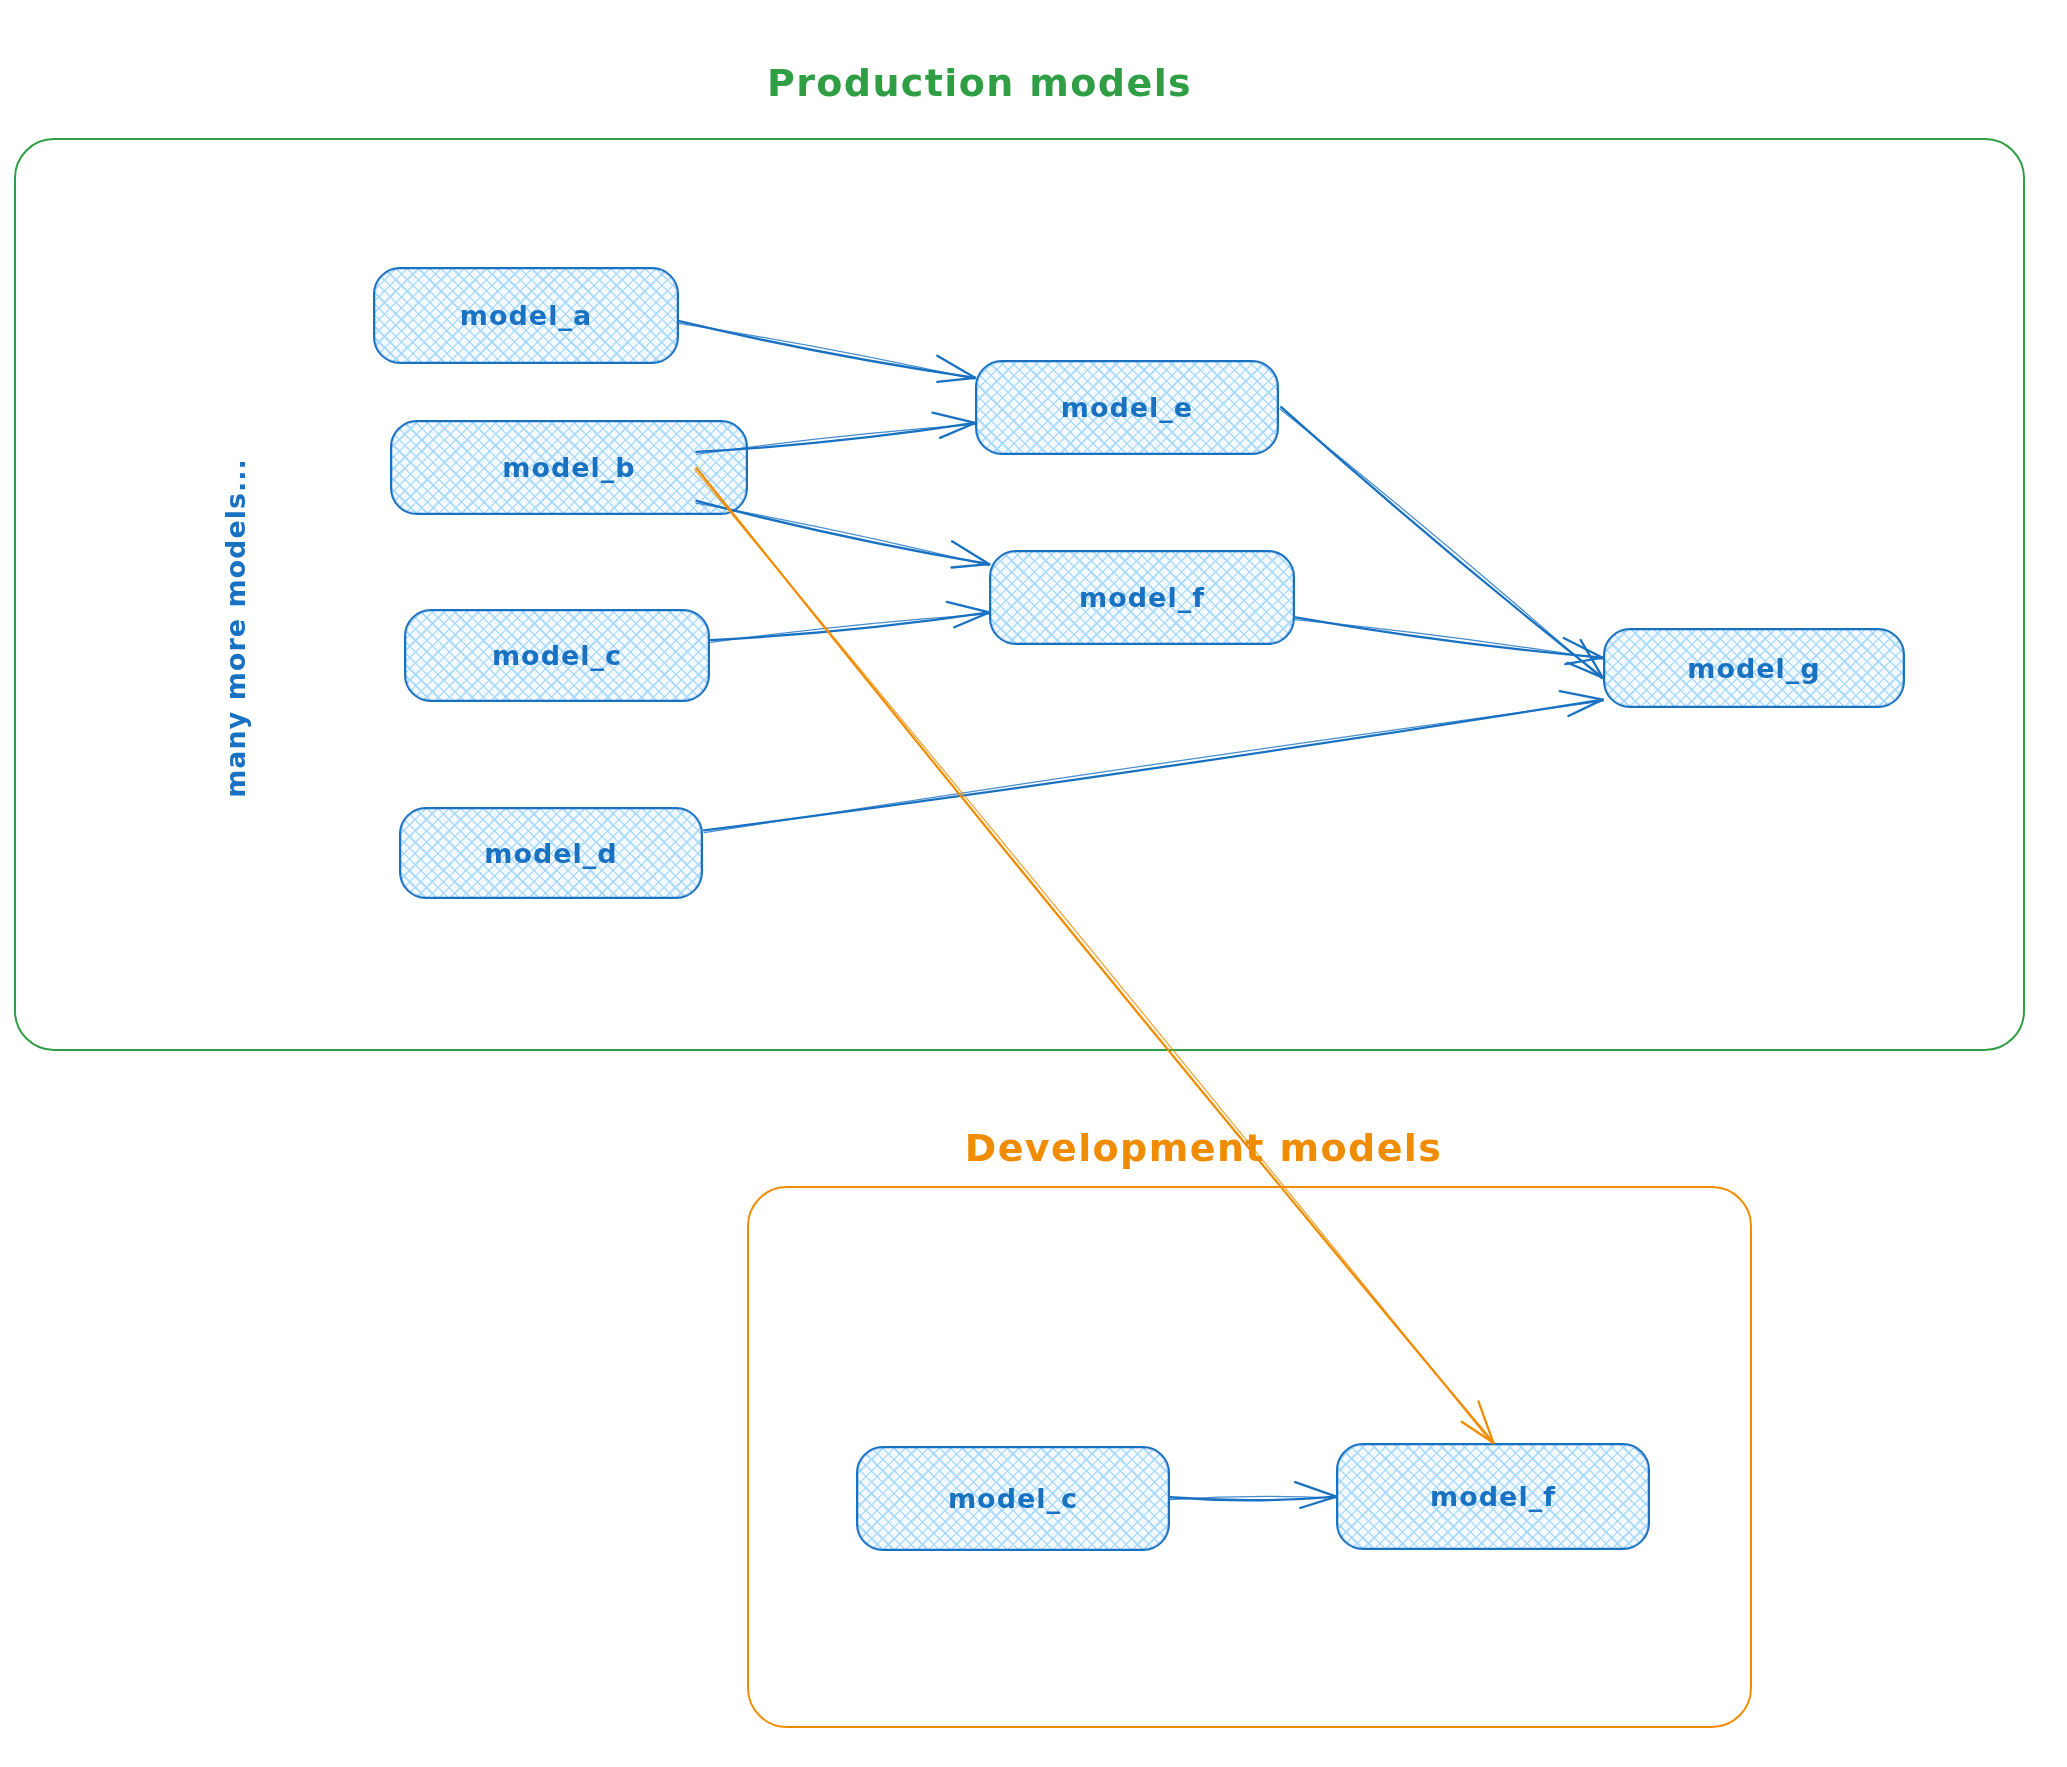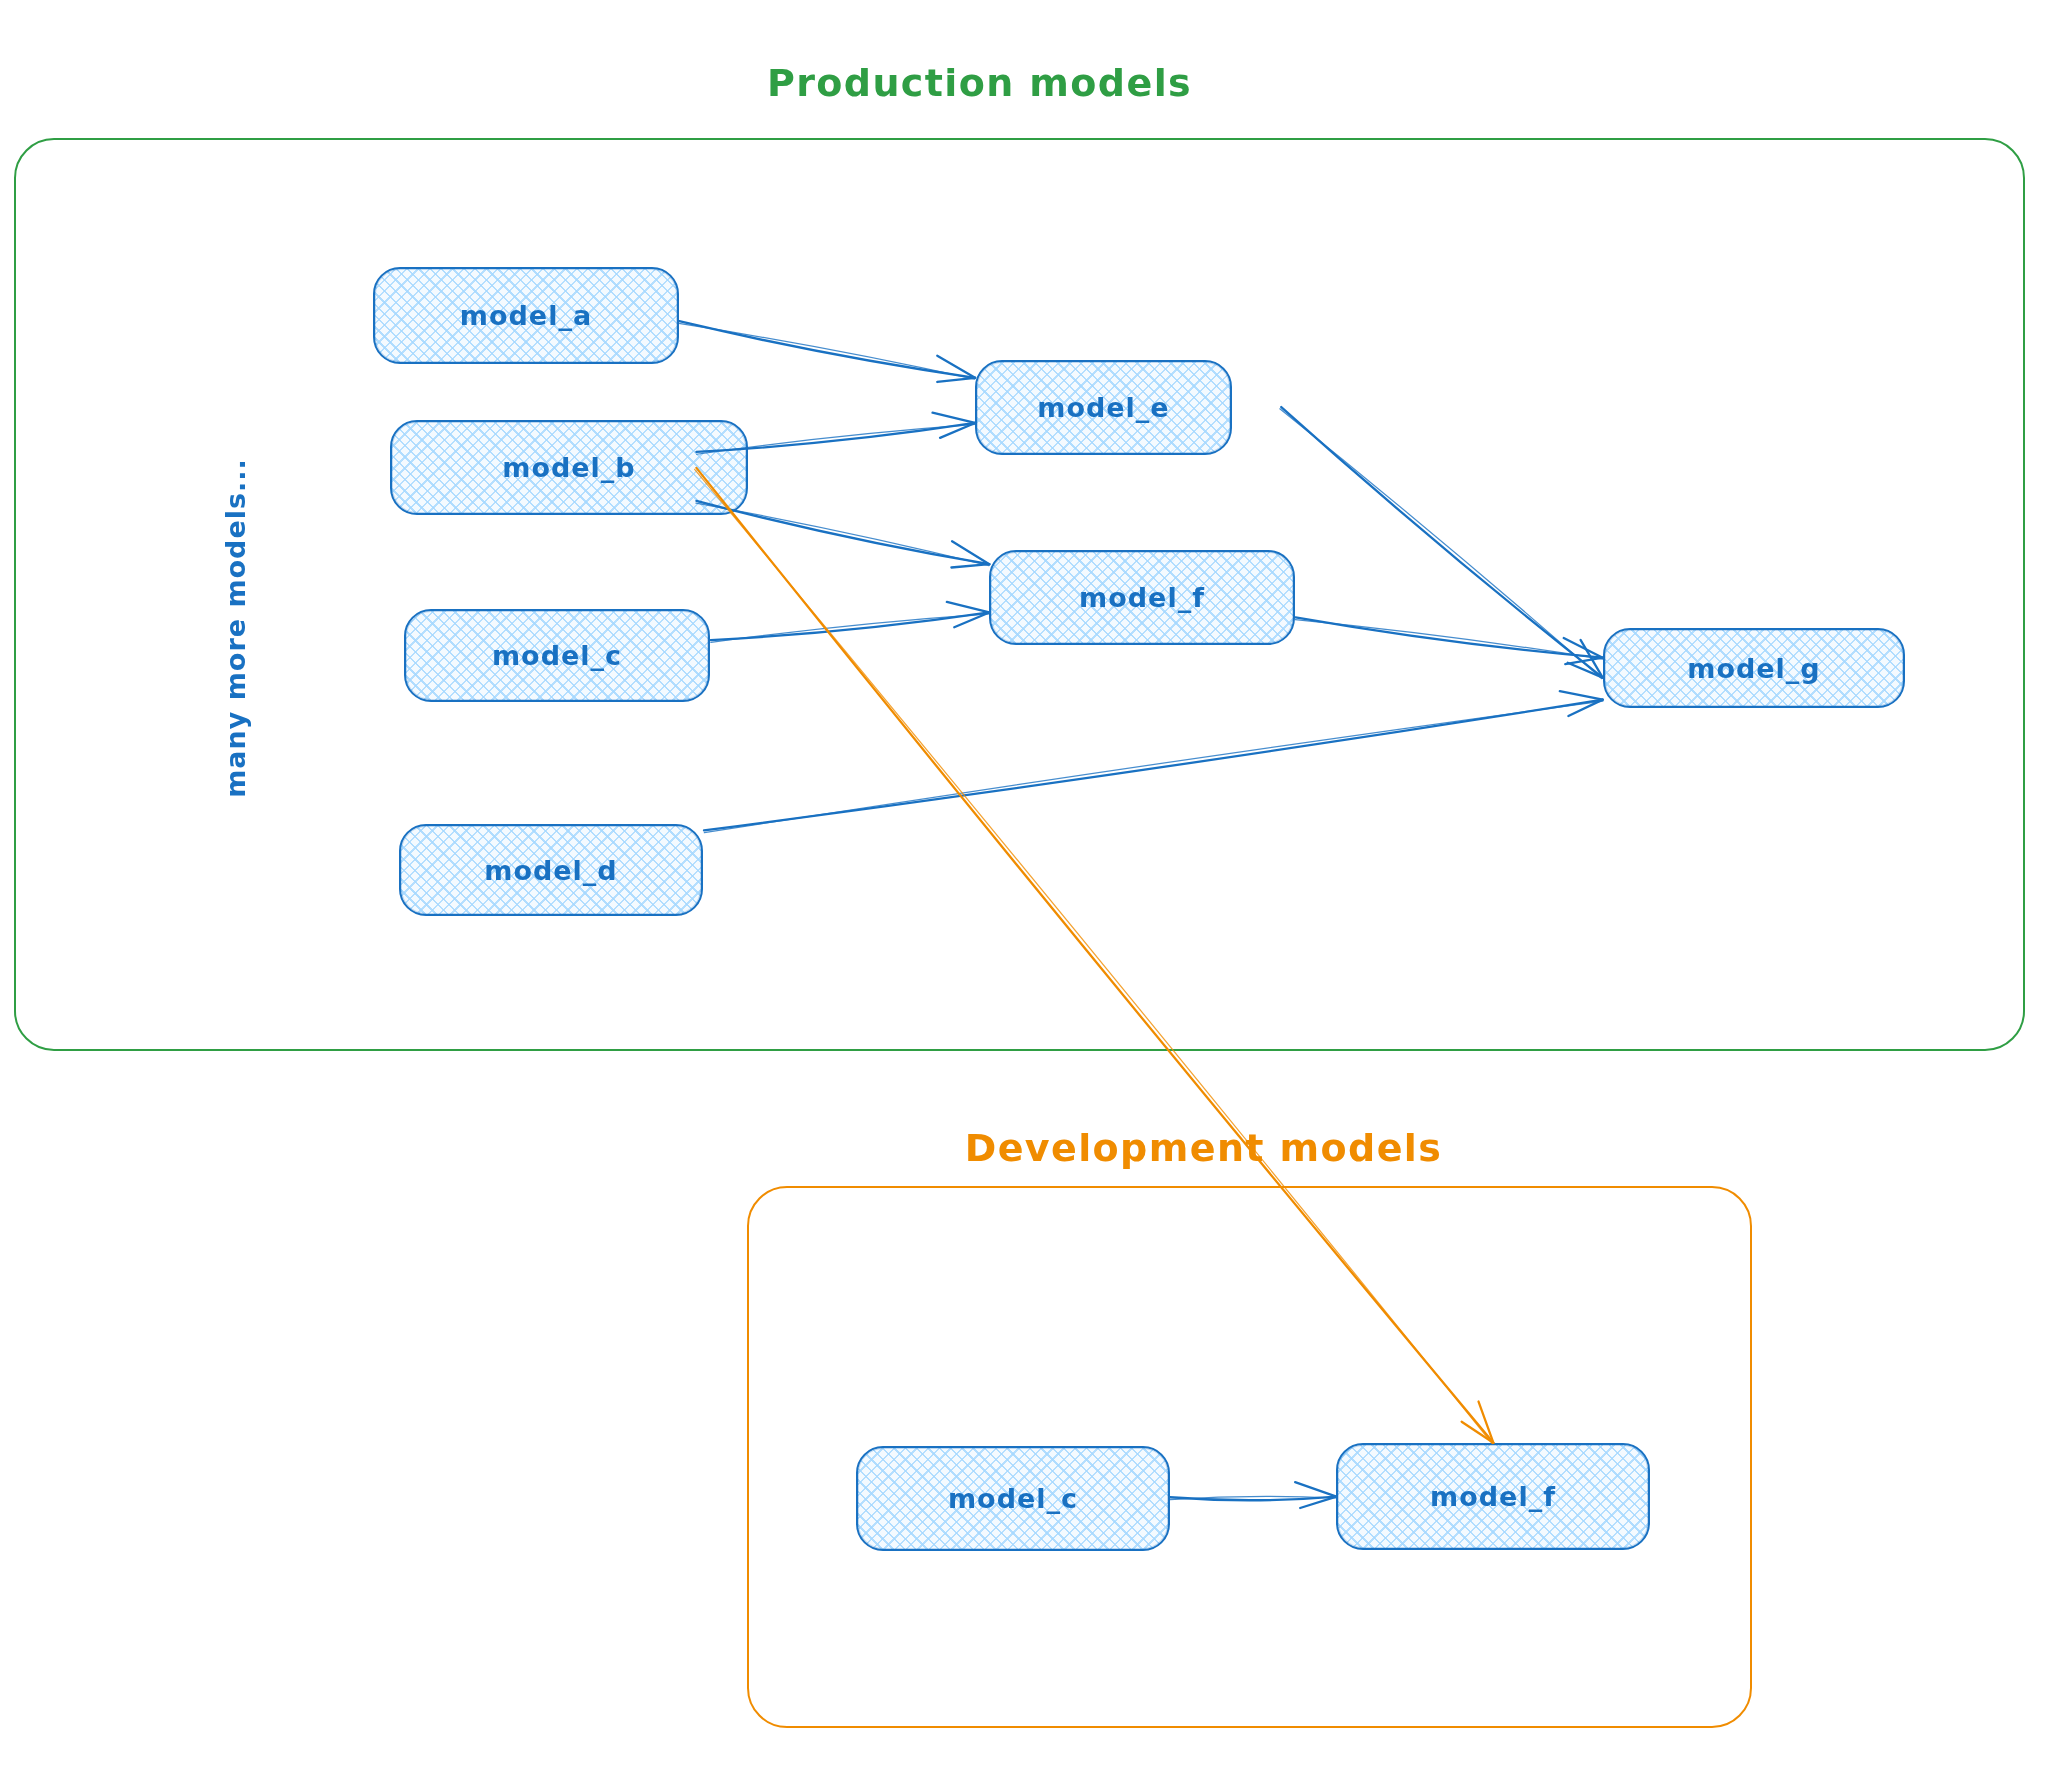--- a/index.html
+++ b/index.html
@@ -38,22 +38,22 @@
       repeating-linear-gradient(-45deg, rgba(165,216,255,.8) 0px, rgba(165,216,255,.8) 1.7px, transparent 1.7px, transparent 8px);
     display:flex;align-items:center;justify-content:center;
     box-shadow: inset 0 0 0 1px rgba(25,113,194,.25);
   }
   .node-label{
     color:#1971c2;font-size:27px;font-weight:600;letter-spacing:1px;
   }
   .n-model_a{left:373px;top:243px;width:306px;height:97px;margin-top:24px;}
   .n-model_b{left:390px;top:420px;width:358px;height:95px;}
   .n-model_c{left:404px;top:609px;width:306px;height:93px;}
-  .n-model_d{left:399px;top:824px;width:304px;height:92px;}
-  .n-model_e{left:975px;top:360px;width:257px;height:95px;}
+  .n-model_d{left:399px;top:807px;width:304px;height:92px;}
+  .n-model_e{left:975px;top:360px;width:304px;height:95px;}
   .n-model_f{left:989px;top:550px;width:306px;height:95px;}
   .n-model_g{left:1603px;top:628px;width:302px;height:80px;}
   .n-dev_model_c{left:856px;top:1446px;width:314px;height:105px;}
   .n-dev_model_f{left:1336px;top:1443px;width:314px;height:107px;}
   #edge-layer{
     position:absolute;left:0;top:0;pointer-events:none;overflow:visible;
   }
 </style>
 </head>
 <body>

